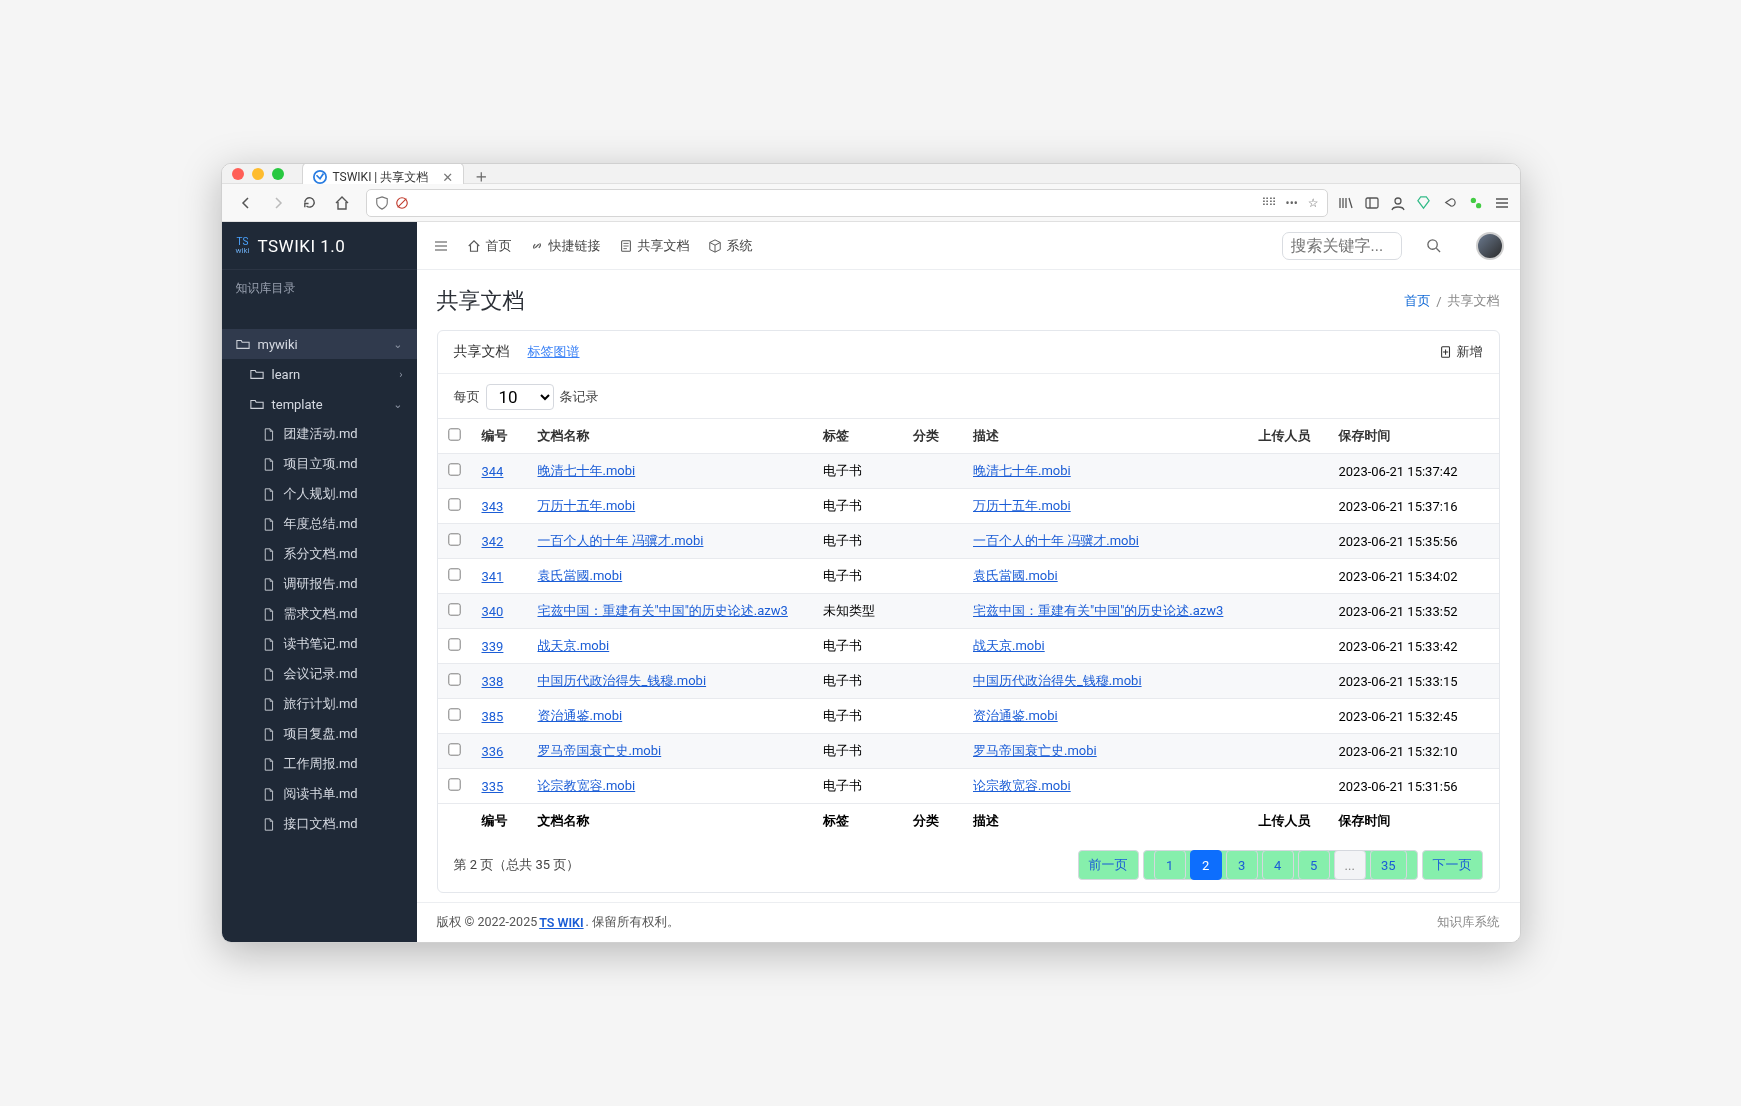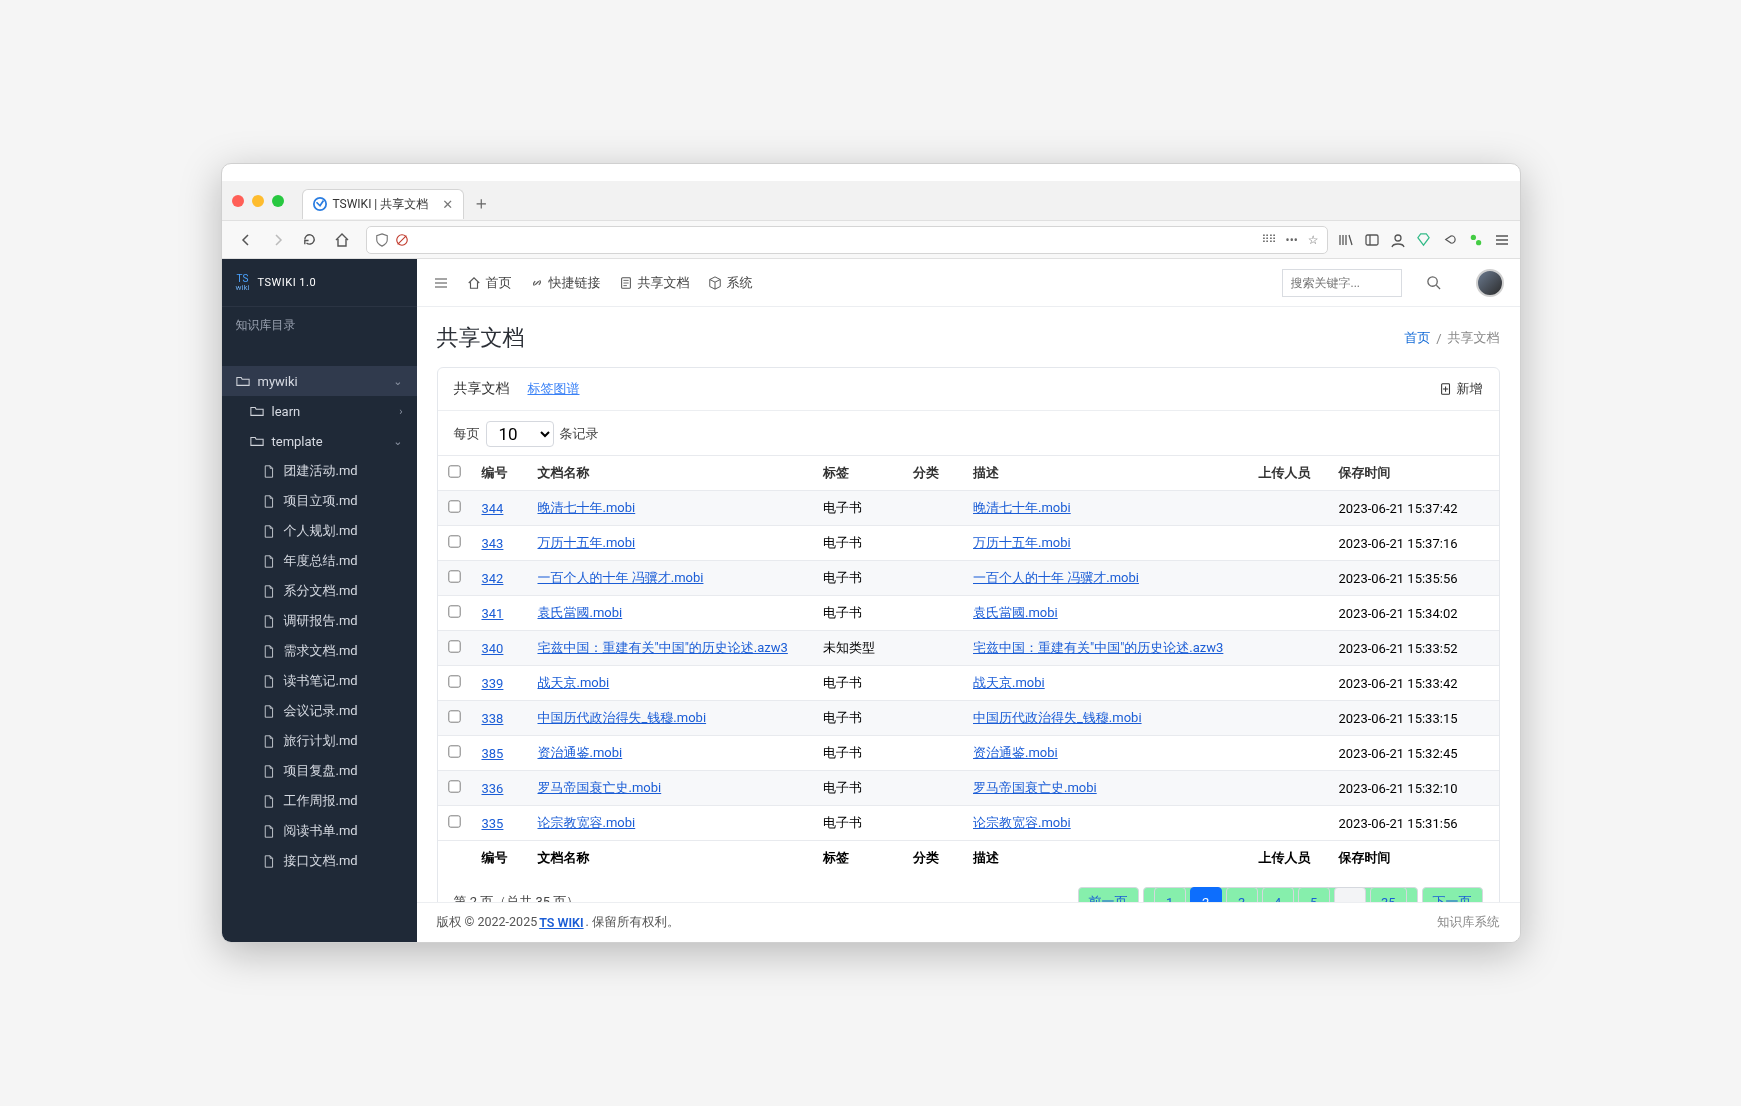--- a/index.html
+++ b/index.html
@@ -1,21 +1,21 @@
 <!DOCTYPE html>
 <html><head>
 <meta charset="utf-8">
 <style>
 * { margin:0; padding:0; box-sizing:border-box; font-family:-apple-system,BlinkMacSystemFont,"Segoe UI",Roboto,sans-serif; }
 body { background:#f5f5f5; display:flex; align-items:center; justify-content:center; min-height:100vh; }
 
 .browser { width:1300px; height:780px; background:#fff; border-radius:10px; box-shadow:0 10px 40px rgba(0,0,0,.25); overflow:hidden; display:flex; flex-direction:column; border:1px solid #d0d0d0; }
 
 
-.titlebar { height:40px; background:#f2f2f2; display:flex; align-items:center; padding:0 10px; border-bottom:1px solid #e0e0e0;margin-top:17px; }
+.titlebar { height:20px; background:#f2f2f2; display:flex; align-items:center; padding:0 10px; border-bottom:1px solid #e0e0e0; }
 .traffic { display:flex; gap:8px; margin-right:18px; }
 .traffic span { width:12px; height:12px; border-radius:50%; display:block; }
 .t-red{background:#ff5f57;} .t-yel{background:#febc2e;} .t-grn{background:#28c840;}
 .tab { display:flex; align-items:center; height:30px; padding:0 10px; background:#fff; border:1px solid #d5d5d5; border-bottom:none; border-radius:6px 6px 0 0; font-size:12px; color:#333; gap:6px; margin-top:6px; }
 .tab .fav { width:14px; height:14px; display:inline-flex; }
 .tab-close { margin-left:8px; color:#777; font-size:13px; }
 .new-tab { margin-left:8px; color:#666; font-size:18px; margin-top:4px; }
 
 
 .addrbar { height:38px; background:#f8f8f8; border-bottom:1px solid #e0e0e0; display:flex; align-items:center; padding:0 10px; gap:10px; }
@@ -26,37 +26,37 @@
 .url-icons-left { display:flex; gap:6px; align-items:center; }
 .url-icons-right { display:flex; gap:10px; align-items:center; color:#666; }
 .right-tools { display:flex; gap:10px; align-items:center; color:#555; }
 .right-tools .ico { width:16px; height:16px; display:inline-flex; align-items:center; justify-content:center; }
 
 
 .app { flex:1; display:flex; min-height:0; }
 .sidebar { width:195px; background:#1f2937; color:#cfd3da; display:flex; flex-direction:column; font-size:13px; overflow:hidden; }
 .logo-row { height:48px; display:flex; align-items:center; gap:8px; padding:0 14px; color:#fff; border-bottom:1px solid #2b3443; }
 .logo-mark { font-size:10px; color:#4aa3ff; line-height:1; text-align:center; }
-.logo-text { font-size:11px; letter-spacing:.5px; }
+.logo-text { font-size:17px; letter-spacing:.5px; }
 .side-section { padding:10px 14px 6px; font-size:12px; color:#9aa2b1; }
 .tree { flex:1; overflow:auto; }
 .tree-item { display:flex; align-items:center; height:30px; padding:0 14px; gap:8px; cursor:pointer; color:#d6dae2; }
 .tree-item.selected { background:#303a4d;margin-top:26px; }
 .tree-item .chev { margin-left:auto; color:#8b93a3; font-size:11px; }
 .tree-item.depth1 { padding-left:28px; }
 .tree-item.depth2 { padding-left:40px; }
 .ic { width:14px; height:14px; display:inline-flex; align-items:center; justify-content:center; }
 
 
 .main { flex:1; display:flex; flex-direction:column; min-width:0; background:#fff; }
 .topbar { height:48px; border-bottom:1px solid #eceef1; display:flex; align-items:center; padding:0 16px; gap:18px; font-size:13px; color:#444; }
 .topbar .menu { display:flex; gap:18px; align-items:center; }
 .menu-item { display:flex; align-items:center; gap:5px; cursor:pointer; color:#444; }
 .topbar-spacer { flex:1; }
-.search-box { width:120px; height:28px; border:1px solid #d9dce1; border-radius:0; padding:0 8px; font-size:12px; color:#888; background:#fff; }
+.search-box { width:120px; height:28px; border:1px solid #d9dce1; border-radius:7px; padding:0 8px; font-size:16px; color:#888; background:#fff; }
 .search-btn { width:28px; height:28px; display:flex; align-items:center; justify-content:center; color:#666; }
 .avatar { width:28px; height:28px; border-radius:50%; background:linear-gradient(135deg,#6b7a8f,#2b2b2b); margin-left:10px; border:2px solid #d0d0d0; }
 
 .content { flex:1; overflow:auto; padding:16px 20px 0; min-height:0; }
 .crumb-row { display:flex; align-items:center; margin-bottom:14px; }
 .page-title { font-size:22px; font-weight:500; color:#2b2f36; }
 .crumbs { margin-left:auto; font-size:13px; color:#888; display:flex; gap:6px; align-items:center; }
 .crumbs a { color:#1169d6; text-decoration:none; }
 
 .card { border:1px solid #e4e7ec; border-radius:6px; background:#fff; }

